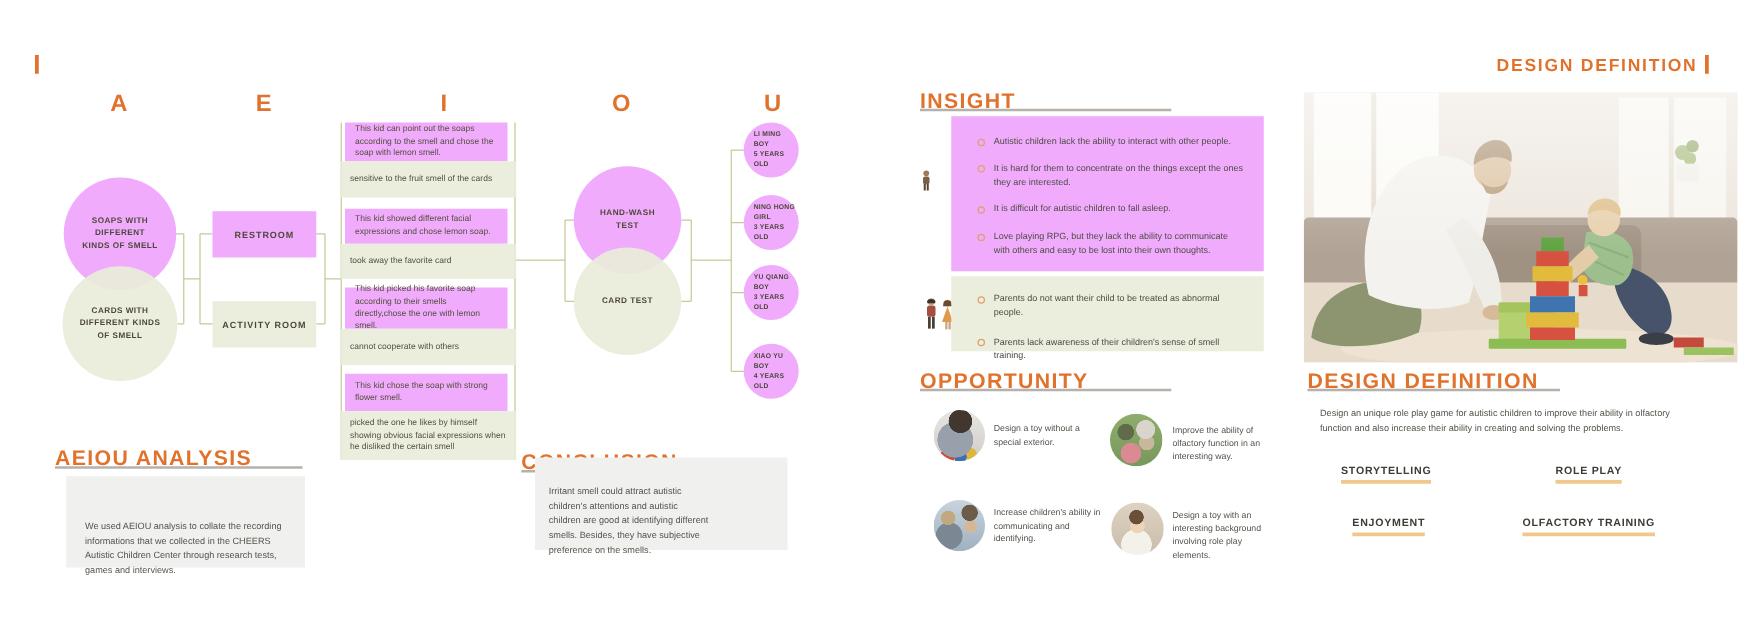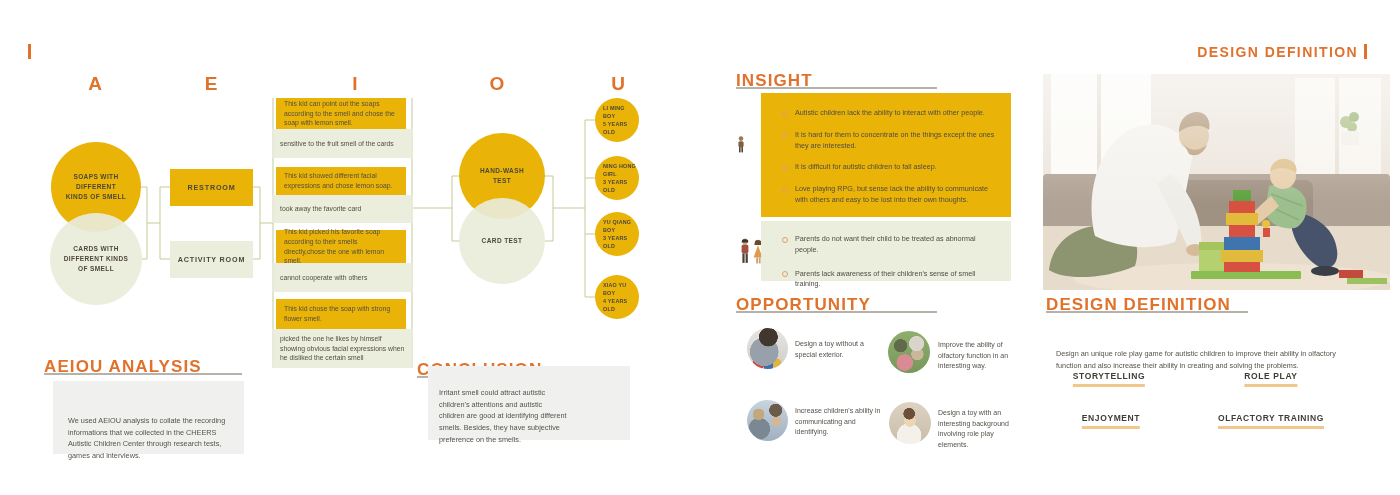--- a/index.html
+++ b/index.html
@@ -11,21 +11,21 @@
   .sec-heading { font-size:17px; font-weight:bold; letter-spacing:1.1px; color:#e0722c; white-space:nowrap; }
   .rule { height:1.5px; background:#b6b1aa; }
   .page-title { font-size:14px; font-weight:bold; letter-spacing:1.4px; color:#e0722c; white-space:nowrap; }
   .tick { width:3px; height:15px; background:#e0722c; }
 
   
   .letter { font-size:19px; font-weight:bold; color:#e0722c; transform:translateX(-50%); }
 
   
   .circle { border-radius:50%; display:flex; align-items:center; justify-content:center; text-align:center; }
-  .peach { background:#eab308; }
+  .peach { background:#f0abfc; }
   .sage  { background:rgba(233,235,218,0.92); }
   .circle-label { font-size:6.5px; font-weight:bold; letter-spacing:.4px; color:#4c4839; line-height:1.55; padding:0 13px; }
   .ebox { display:flex; align-items:center; justify-content:center; font-size:7.2px; font-weight:bold; letter-spacing:.8px; color:#4c4839; }
   .note { font-size:6.8px; line-height:1.4; color:#54503f; padding:3px 8px; display:flex; flex-direction:column; justify-content:center; }
   .u-label { font-size:5.4px; font-weight:bold; letter-spacing:.2px; color:#4c4839; line-height:1.5; text-align:left; padding-left:8px; width:100%; }
 
   
   .greybox { background:#f0f0ee; }
   .bodytext { font-size:7.3px; line-height:1.6; color:#56534b; }
 
@@ -171,21 +171,21 @@
     <circle cx="6" cy="2.6" r="2.3" fill="#9a7a58"></circle>
     <rect x="3.4" y="5.2" width="5.2" height="6.2" rx="1.6" fill="#7d5f43"></rect>
     <rect x="4" y="11.2" width="1.6" height="5.2" fill="#54432f"></rect>
     <rect x="6.4" y="11.2" width="1.6" height="5.2" fill="#54432f"></rect>
   </svg>
 
   <div class="abs peach" style="left:761px; top:93px; width:250px; height:124px; padding:15px 16px 0 20px;">
     <div class="bullet-item">Autistic children lack the ability to interact with other people.</div>
     <div class="bullet-item">It is hard for them to concentrate on the things except the ones they are interested.</div>
     <div class="bullet-item">It is difficult for autistic children to fall asleep.</div>
-    <div class="bullet-item">Love playing RPG, but sense lack the ability to communicate with others and easy to be lost into their own thoughts.</div>
+    <div class="bullet-item">Love playing RPG, but they lack the ability to communicate with others and easy to be lost into their own thoughts.</div>
   </div>
 
   <svg class="abs" style="left:737px; top:238px;" width="30" height="27" viewBox="0 0 30 27">
     <circle cx="8" cy="3.4" r="2.8" fill="#caa27c"></circle>
     <path d="M4.8,3 C4.8,0.6 11.2,0.6 11.2,3 L11.2,4.6 L4.8,4.6 Z" fill="#3c332a"></path>
     <rect x="4.6" y="6.4" width="6.8" height="9" rx="2" fill="#a34f41"></rect>
     <rect x="5.4" y="15.4" width="2.2" height="9.5" fill="#4a4038"></rect>
     <rect x="8.6" y="15.4" width="2.2" height="9.5" fill="#4a4038"></rect>
     <circle cx="21" cy="4.4" r="2.7" fill="#caa27c"></circle>
     <path d="M17.8,4.2 C17.8,1.4 24.2,1.4 24.2,4.2 L24.6,7 L17.4,7 Z" fill="#6b4a33"></path>
@@ -267,20 +267,20 @@
     <rect x="181" y="188" width="36" height="10" fill="#d65140"></rect>
     <circle cx="223" cy="150" r="4" fill="#e8c23e"></circle>
     <rect x="220" y="154" width="7" height="9" fill="#d65140"></rect>
     <rect x="296" y="196" width="24" height="8" fill="#c44b3b"></rect>
     <rect x="304" y="204" width="40" height="6" fill="#9cc160"></rect>
     <rect width="347" height="216" fill="url(#wash)"></rect>
   </svg>
 
   <div class="abs sec-heading" style="left:1046px; top:295px;">DESIGN DEFINITION</div>
   <div class="abs rule" style="left:1046px; top:311px; width:202px;"></div>
-  <p class="abs bodytext" style="left:1056px; top:325px; width:300px;margin-top:23px;">Design an unique role play game for autistic children to improve their ability in olfactory function and also increase their ability in creating and solving the problems.</p>
+  <p class="abs bodytext" style="left:1056px; top:325px; width:300px;">Design an unique role play game for autistic children to improve their ability in olfactory function and also increase their ability in creating and solving the problems.</p>
 
   <div class="abs kw" style="left:1109px; top:371px;">STORYTELLING</div>
   <div class="abs kw" style="left:1271px; top:371px;">ROLE PLAY</div>
   <div class="abs kw" style="left:1111px; top:413px;">ENJOYMENT</div>
   <div class="abs kw" style="left:1271px; top:413px;">OLFACTORY TRAINING</div>
 
 </div>
 
 </body></html>

